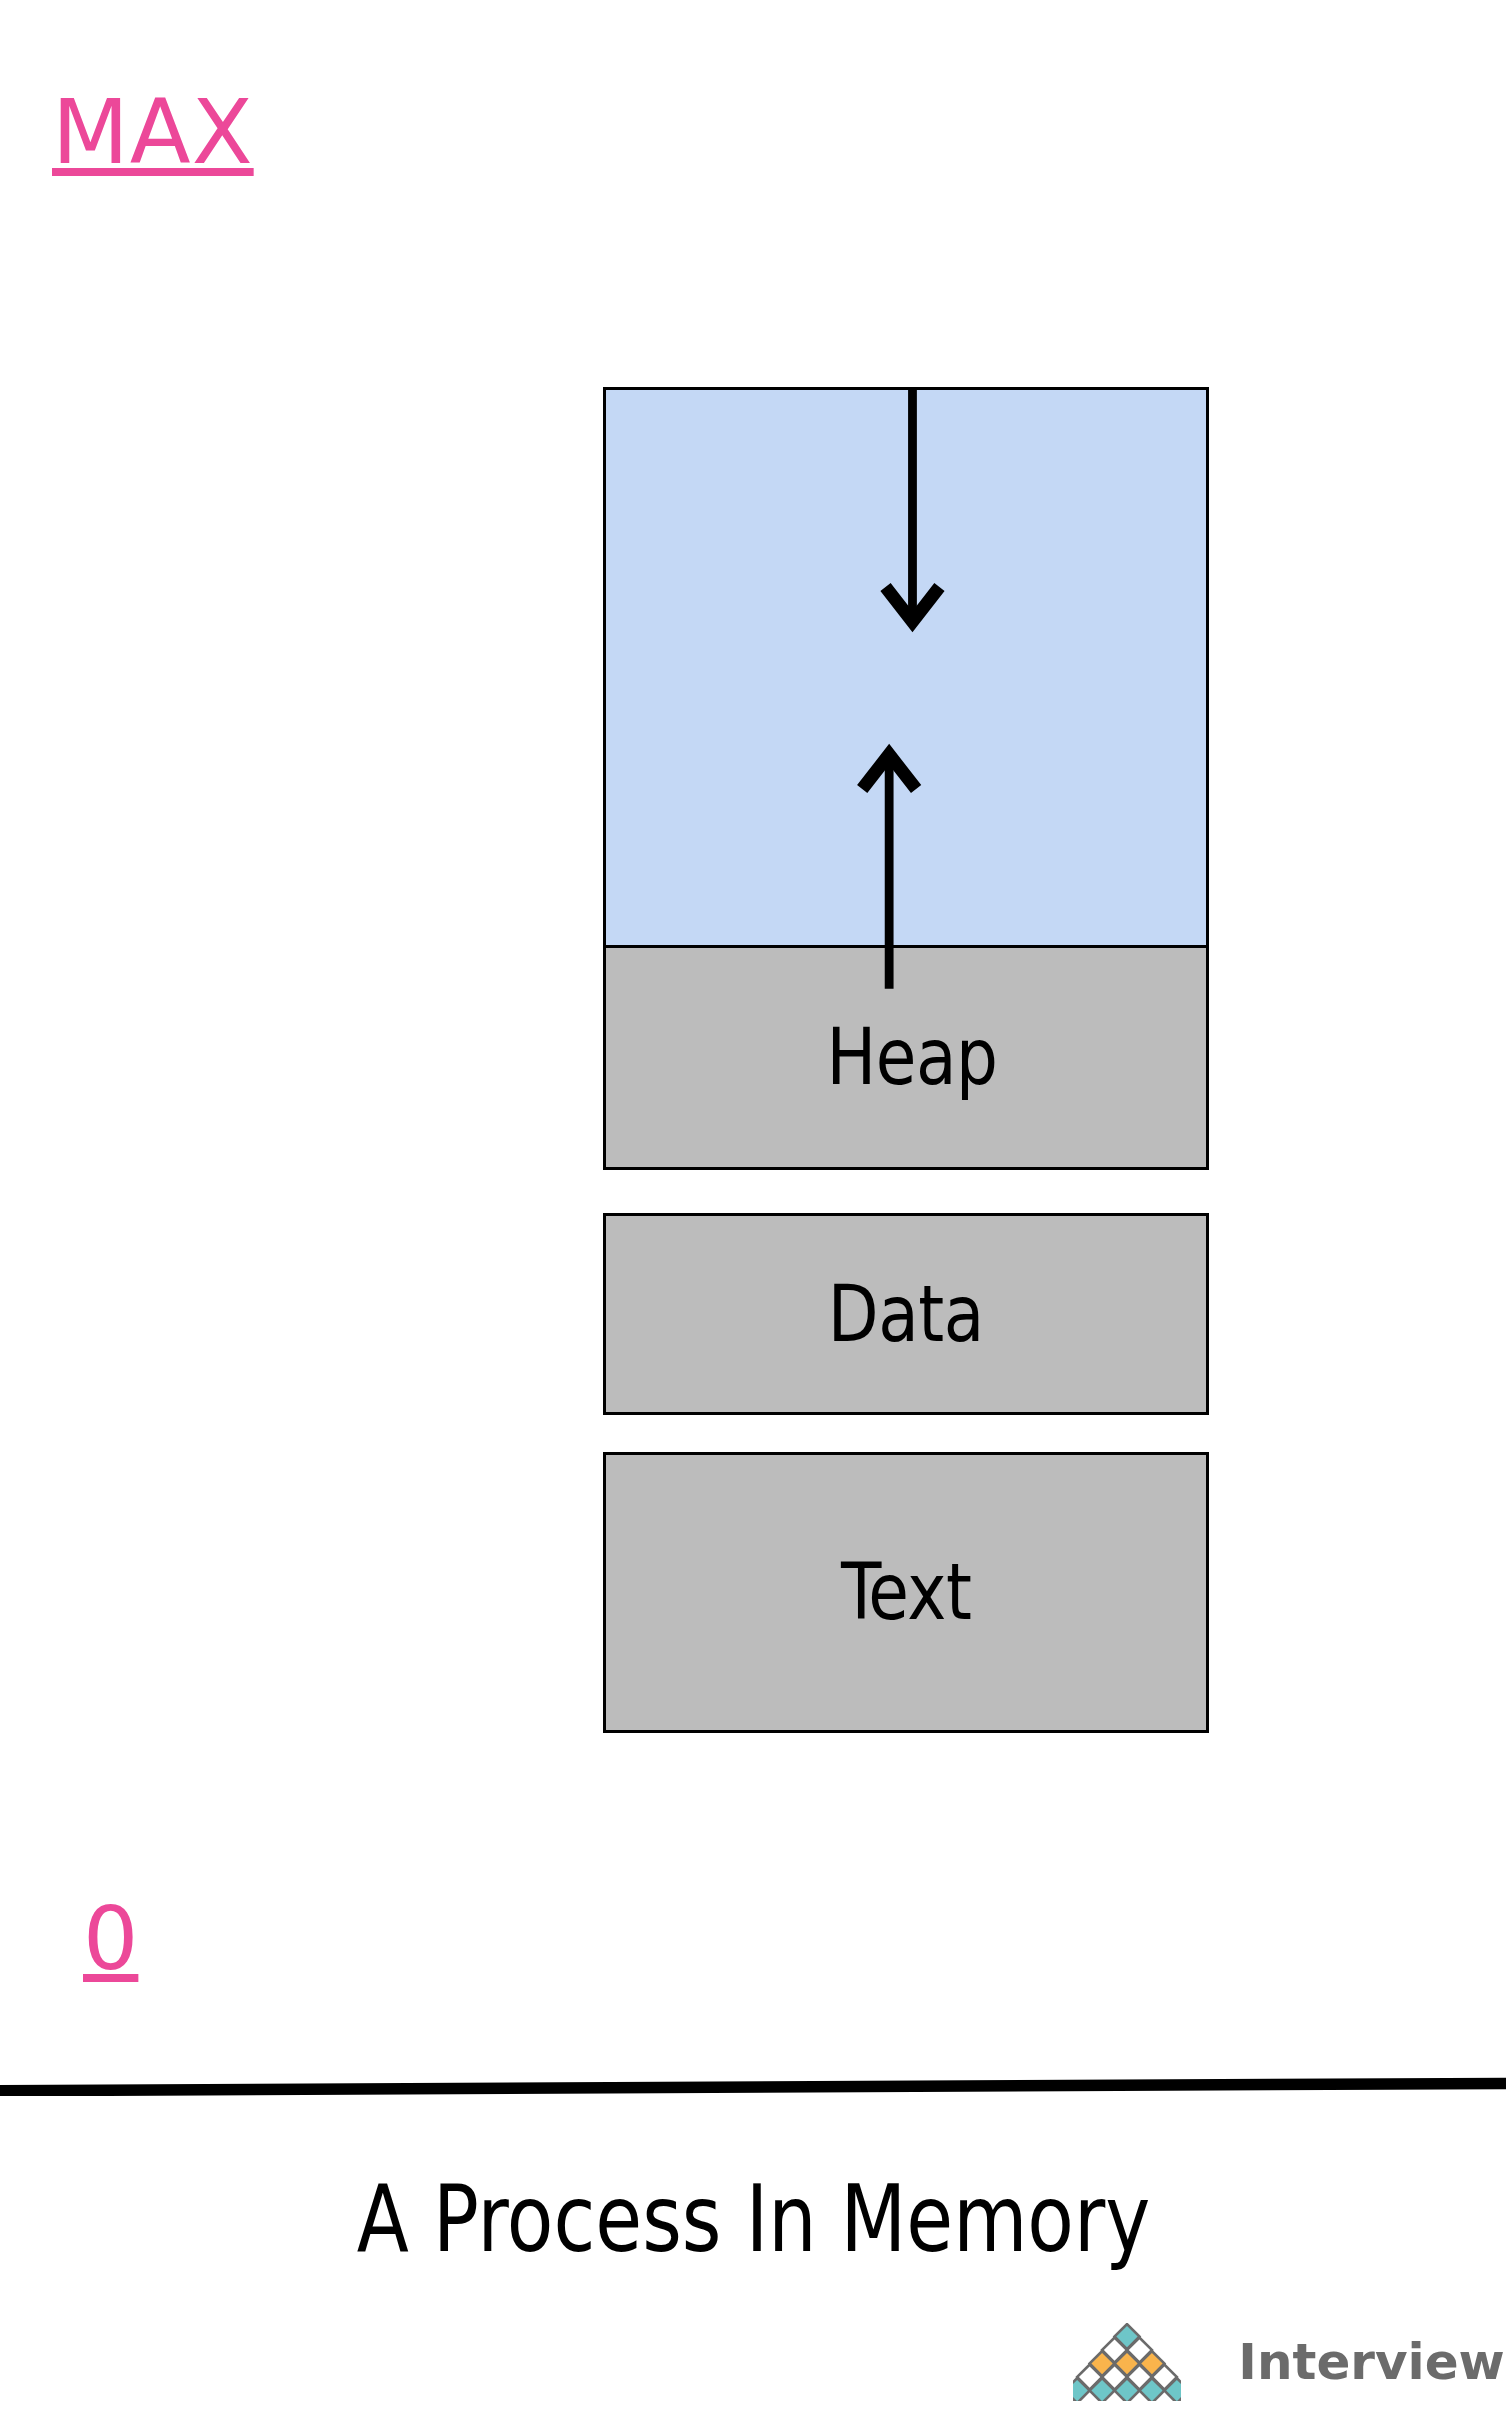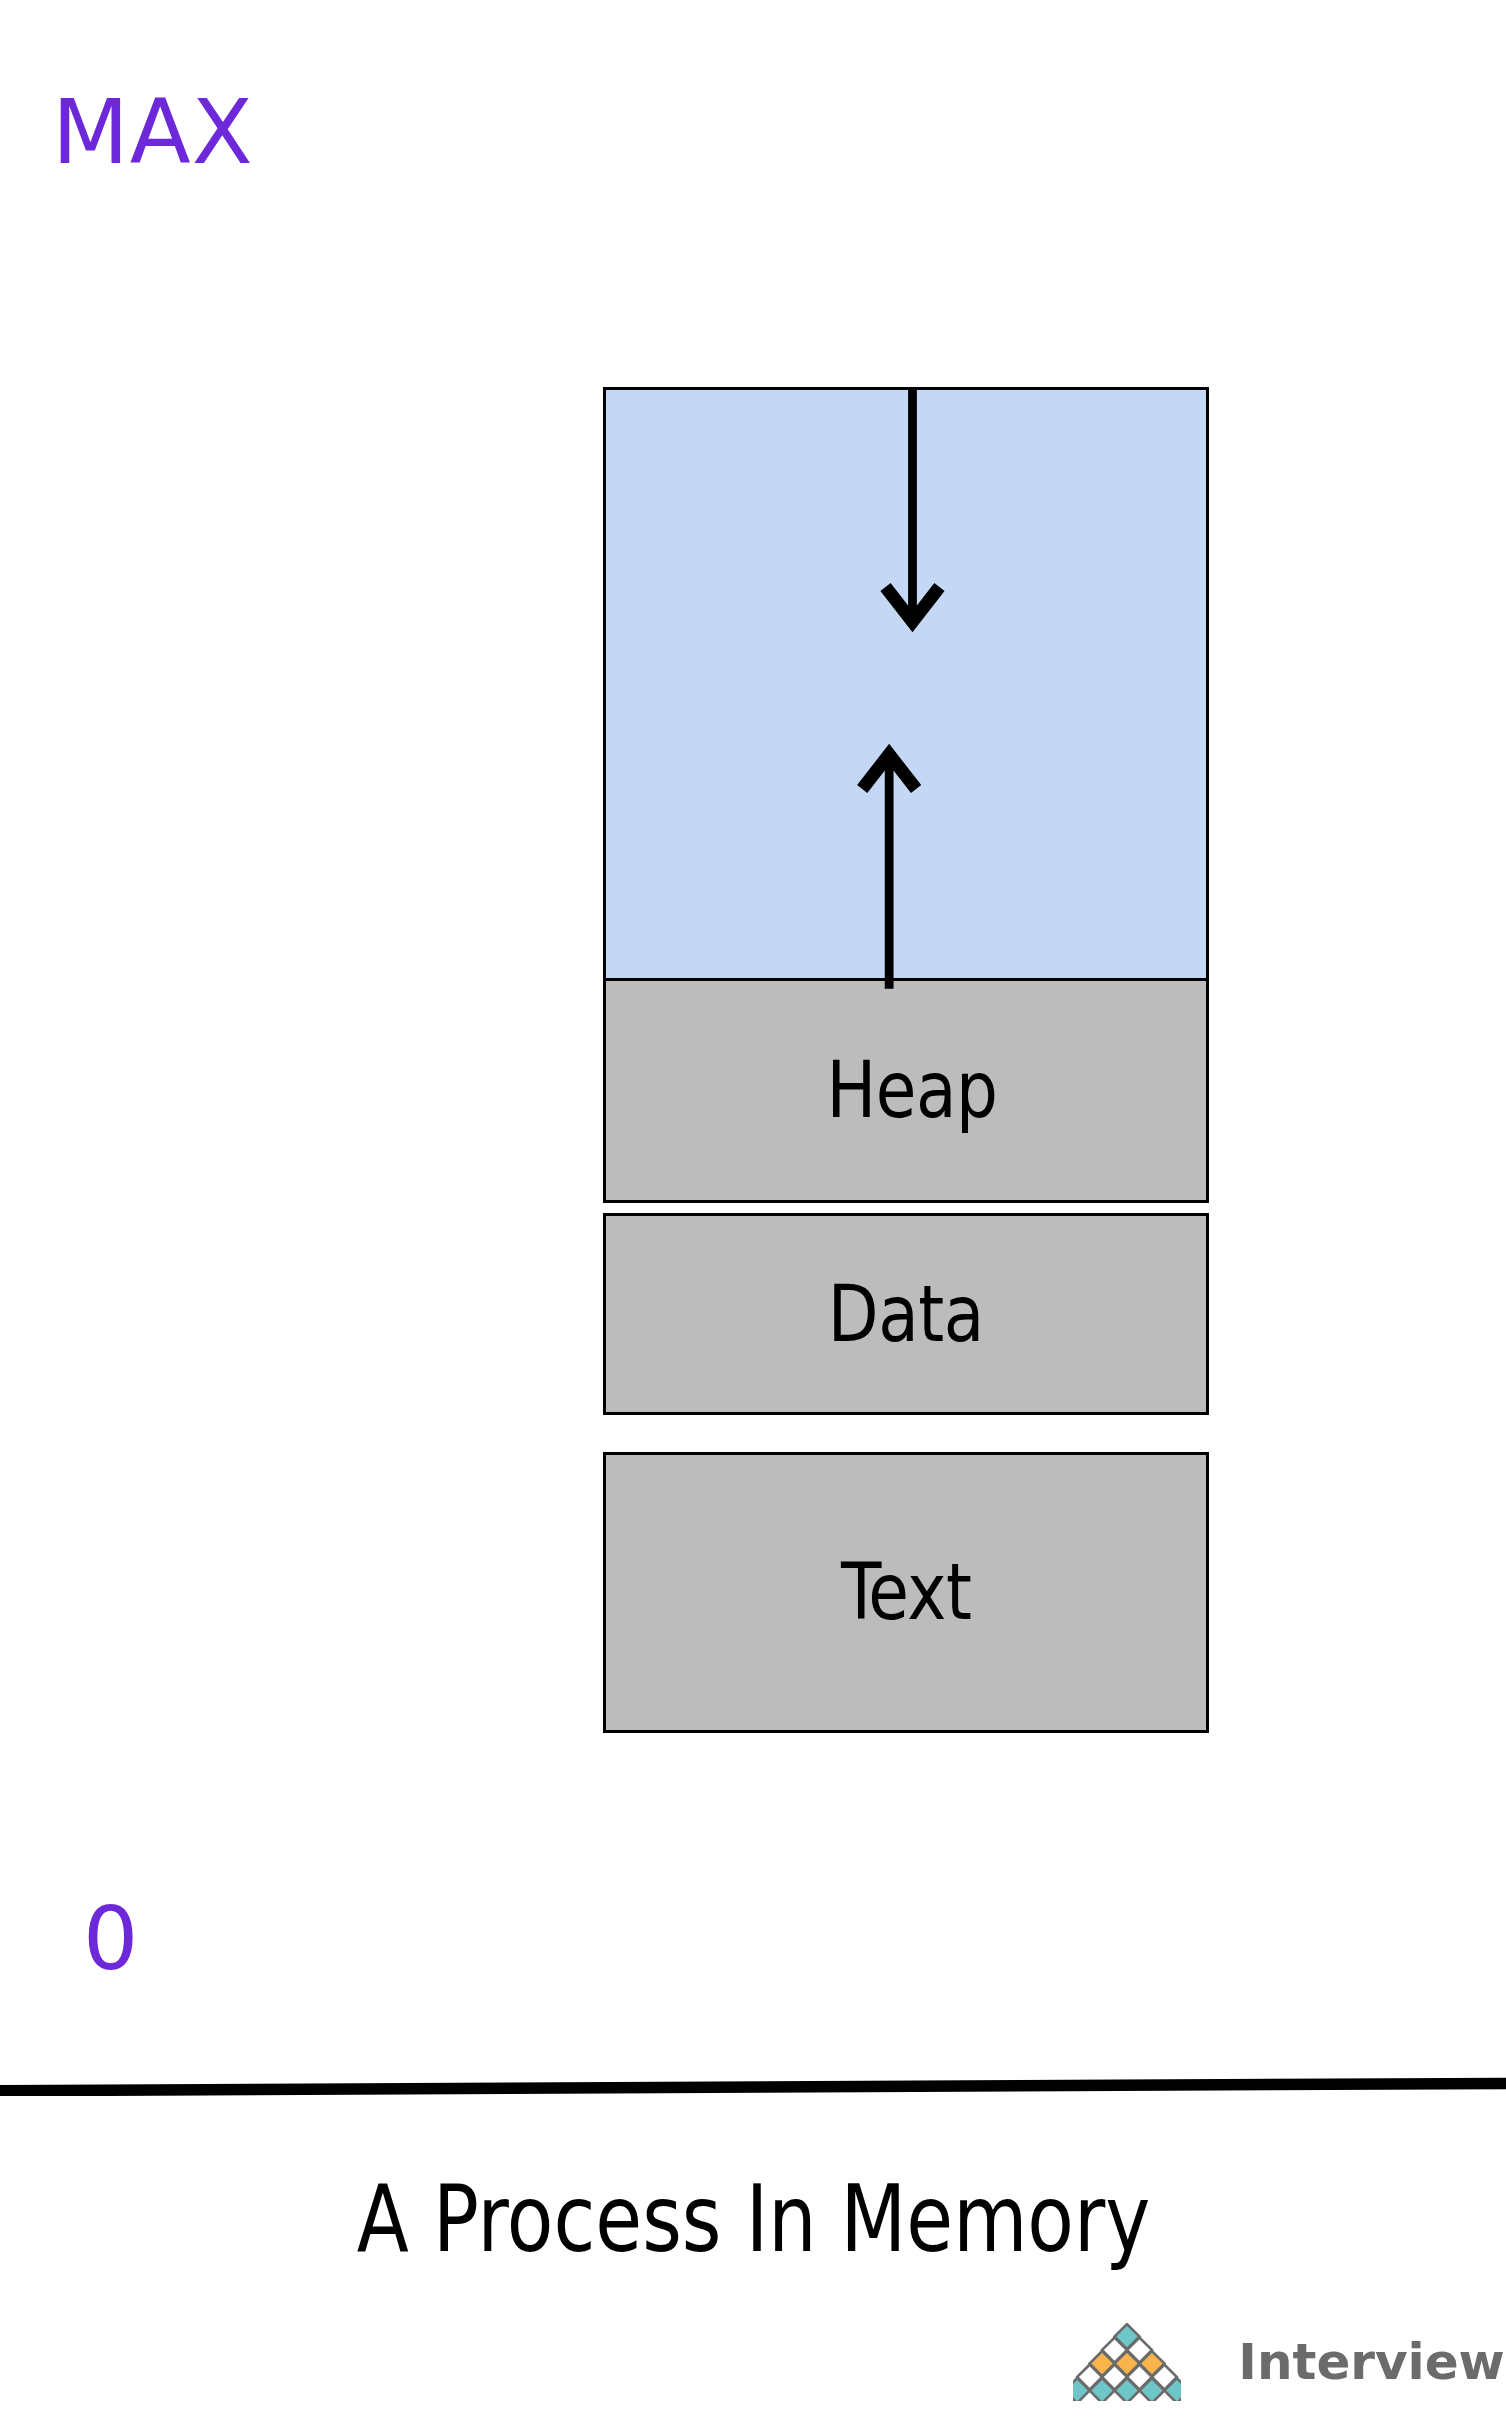--- a/index.html
+++ b/index.html
@@ -14,25 +14,26 @@
     position: relative;
     width: 1507px;
     height: 2426px;
     background: #ffffff;
     overflow: hidden;
   }
 
   
   .axis-label {
     position: absolute;
-    color: #6d28d9;
+    color: #ec4899;
     font-family: "DejaVu Sans", "Liberation Sans", sans-serif;
     font-weight: 400;
     line-height: 1;
     white-space: nowrap;
+    text-decoration: underline;
   }
   #max-label {
     left: 52px;
     top: 88px;
     font-size: 89px;
     letter-spacing: 1px;
   }
   #zero-label {
     left: 83px;
     top: 1896px;
@@ -65,21 +66,21 @@
     font-size: 79px;
     font-weight: 400;
     color: #000000;
     line-height: 1;
     letter-spacing: -0.5px;
     transform: scaleX(0.93);
   }
 
   #seg-stack { top: 0px;    height: 218px; }
   #seg-gap   { top: 218px;  height: 602px; }
-  #seg-heap  { top: 809px; height: 225px; padding-left: 12px; }
+  #seg-heap  { top: 776px; height: 225px; padding-left: 12px; }
   #seg-data  { top: 1044px; height: 202px; }
   #seg-text  { top: 1283px; height: 281px; }
 
   
   #gap-arrows {
     position: absolute;
     left: 0;
     top: 218px;
     width: 606px;
     height: 602px;

